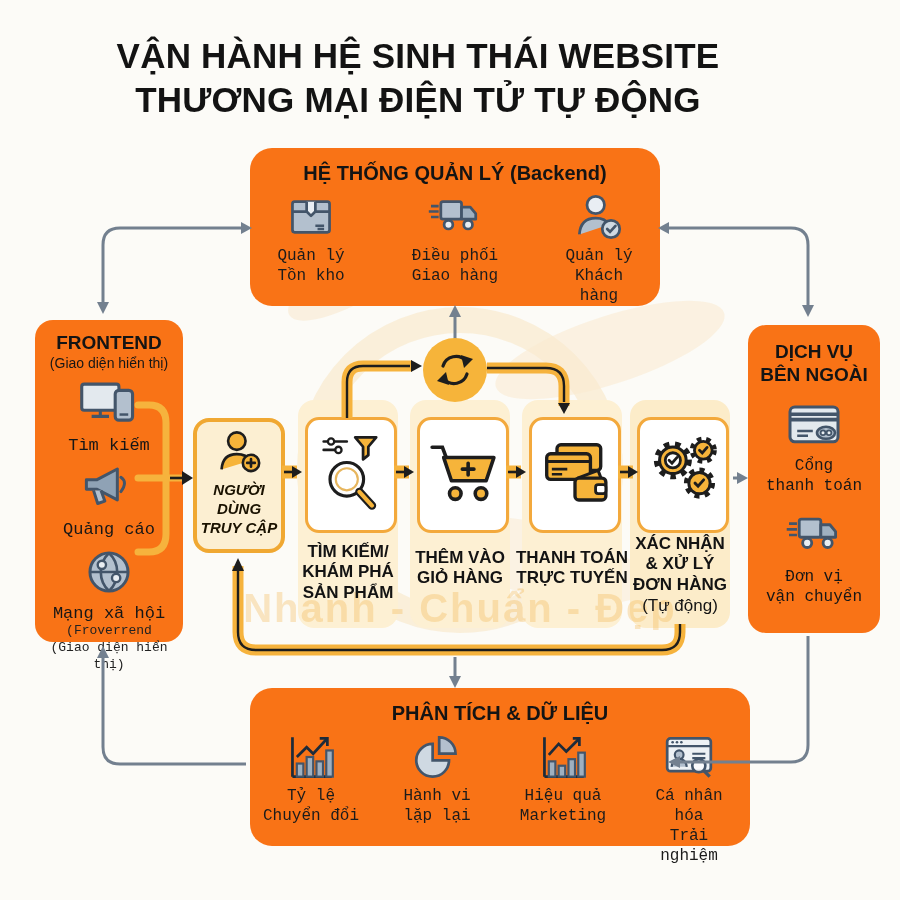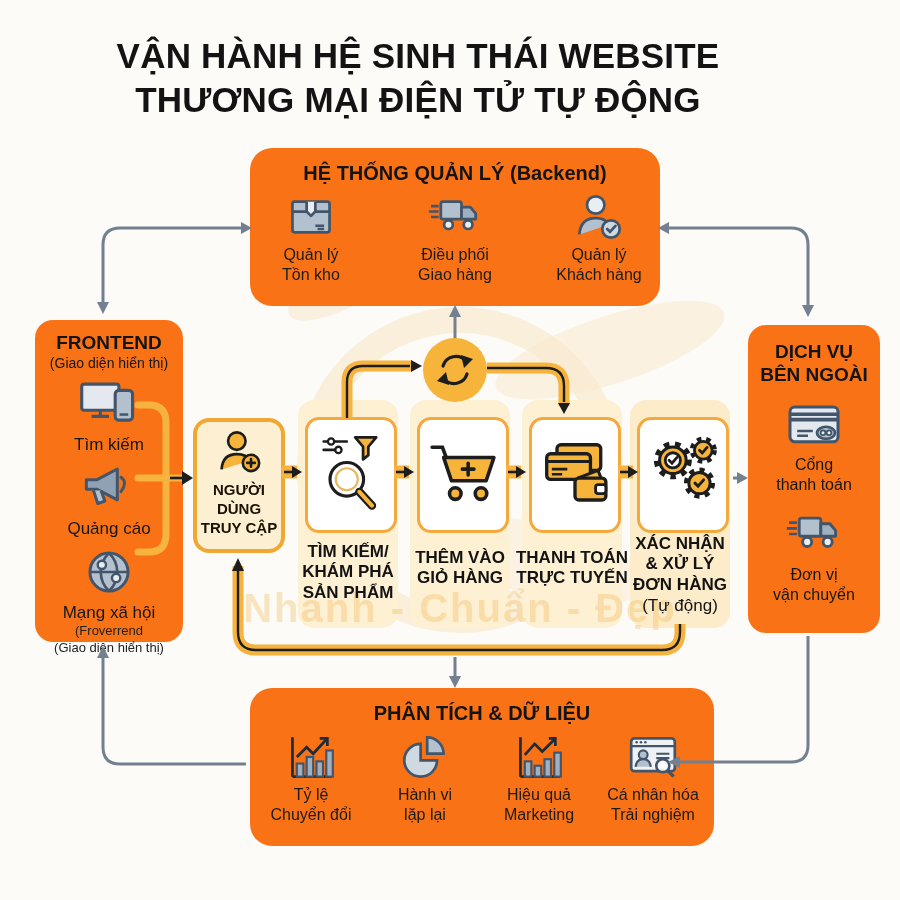--- a/index.html
+++ b/index.html
@@ -12,28 +12,28 @@
   
   .main-title{
     left:0;top:34px;width:836px;text-align:center;
     font-size:35px;font-weight:800;line-height:1.25;color:#131313;letter-spacing:.2px;z-index:3;
   }
   
   .panel{background:#f97316;border-radius:22px;z-index:1;}
   .panel-title{font-weight:800;font-size:20px;text-align:center;color:#141414;}
   .item-label{font-size:16px;font-weight:500;line-height:1.25;text-align:center;color:#1b1b1b;}
   .small-label{font-size:13px;font-weight:500;line-height:1.3;text-align:center;color:#222;}
-  .icon-cell{display:flex;flex-direction:column;align-items:center;}
+  .icon-cell{display:flex;flex-direction:column;align-items:center;font-family:Liberation Mono, monospace;}
   
   #backend{left:250px;top:148px;width:410px;height:158px;}
   #backend .panel-title{margin-top:14px;}
   #backend .row{display:flex;justify-content:space-between;padding:8px 14px 0 14px;}
   #backend .icon-cell{width:94px;}
   
-  #analytics{left:250px;top:688px;width:464px;height:158px;}
+  #analytics{left:250px;top:688px;width:500px;height:158px;}
   #analytics .panel-title{margin-top:14px;}
   #analytics .row{display:flex;justify-content:space-between;padding:8px 12px 0 12px;}
   #analytics .icon-cell{width:98px;}
   
   #frontend{left:35px;top:320px;width:148px;height:322px;border-radius:18px;}
   #frontend .panel-title{font-size:19px;margin-top:12px;}
   #frontend .sub{font-size:14px;font-weight:500;text-align:center;margin-top:1px;}
   #frontend .icon-cell{margin-top:8px;}
   #frontend .fe-label{font-size:17px;font-weight:500;text-align:center;margin-top:2px;}
   
@@ -63,21 +63,21 @@
   #lb3{left:402px;top:548px;}
   #lb4{left:514px;top:548px;}
   #lb5{left:622px;top:534px;}
   .step-sub{font-size:17px;font-weight:500;margin-top:1px;}
   
   #userbox{
     left:193px;top:418px;width:92px;height:135px;background:#fcefd2;
     border:4px solid #f0a832;border-radius:16px;z-index:3;box-sizing:border-box;
     display:flex;flex-direction:column;align-items:center;
   }
-  #userbox .u-label{font-size:15px;font-weight:800;text-align:center;line-height:1.25;color:#1a1200;margin-top:2px;}
+  #userbox .u-label{font-size:15px;font-weight:800;text-align:center;line-height:1.25;color:#1a1200;margin-top:2px;font-style:italic;}
   
   #wm-text{
     left:230px;top:586px;width:460px;text-align:center;font-size:40px;font-weight:800;
     color:rgba(243,176,66,.30);letter-spacing:2px;z-index:2;
   }
   svg.layer{position:absolute;left:0;top:0;z-index:4;pointer-events:none;}
   svg.bglayer{position:absolute;left:0;top:0;z-index:0;pointer-events:none;}
 </style>
 </head>
 <body>

